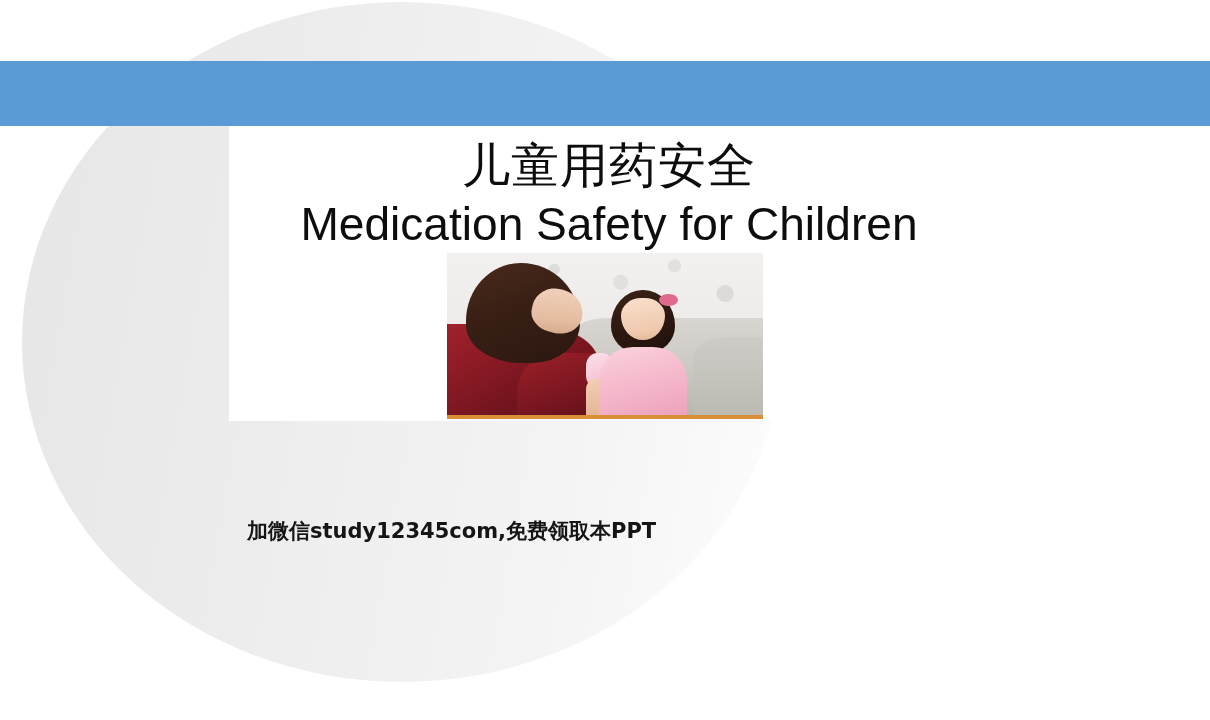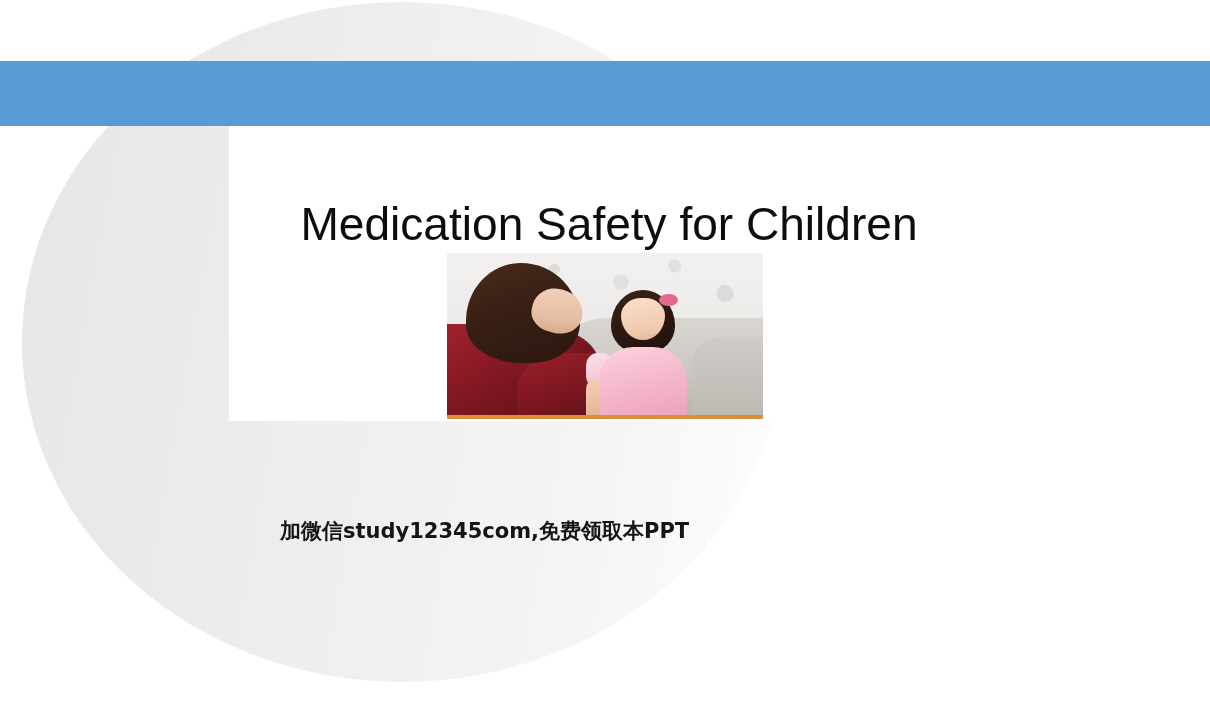--- a/index.html
+++ b/index.html
@@ -217,34 +217,34 @@
     left: 247px;
     top: 516px;
     font-size: 21px;
     line-height: 30px;
     font-weight: 700;
     color: #151515;
     letter-spacing: 0px;
     white-space: nowrap;
     z-index: 6;
     font-family: "DejaVu Sans", "Liberation Sans", sans-serif;
-    margin-left: 33px;
   }
 </style>
 </head>
 <body>
 
 <div id="slide">
 
   <div class="deco-circle"></div>
 
   <div class="content-panel"></div>
 
   <div class="banner-bar"></div>
 
+  <div class="title-cn">儿童用药安全</div>
 
   <div class="title-en">Medication Safety for Children</div>
 
   <div class="photo-frame">
     <div class="photo-inner">
       <div class="wall"></div>
       <div class="sofa-back"></div>
       <div class="sofa-arm"></div>
       <div class="woman-body"></div>
       <div class="woman-sleeve"></div>

